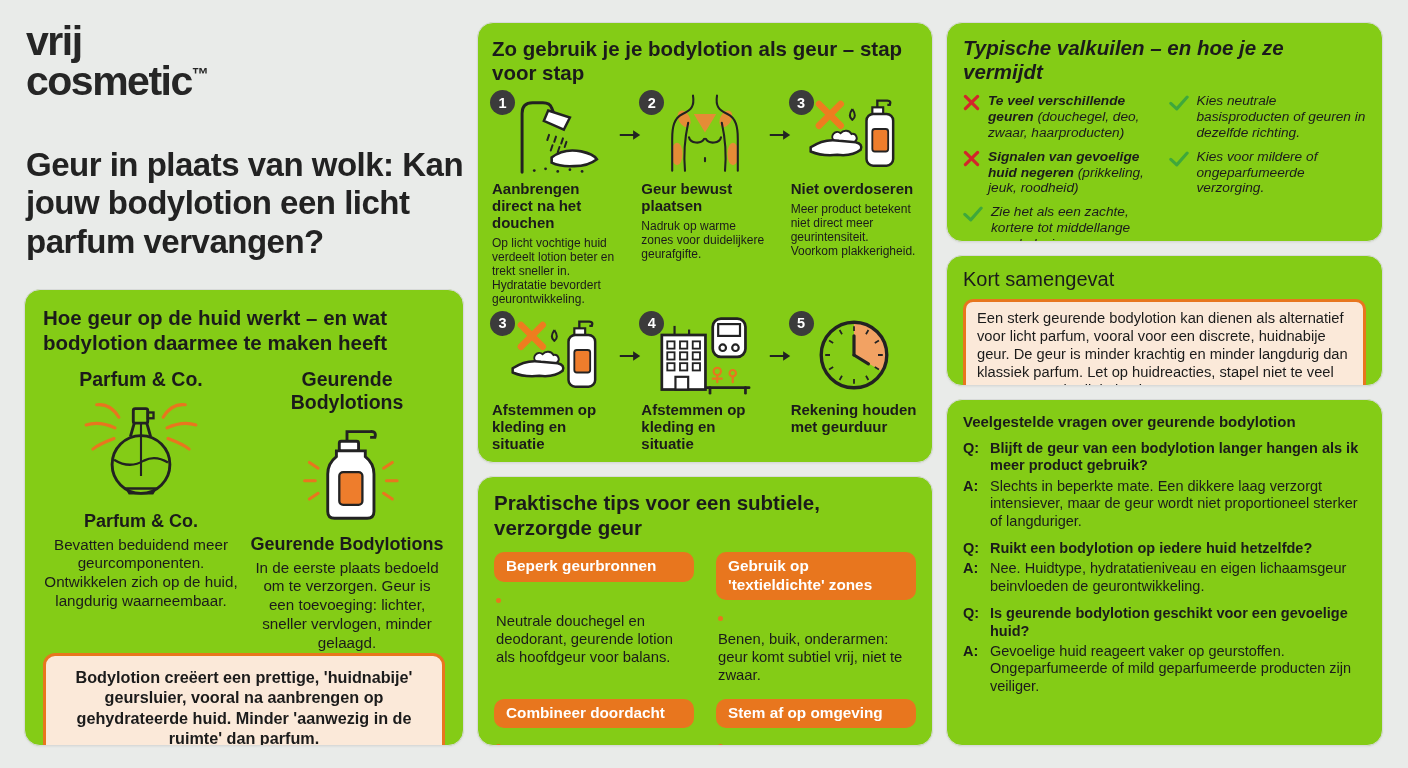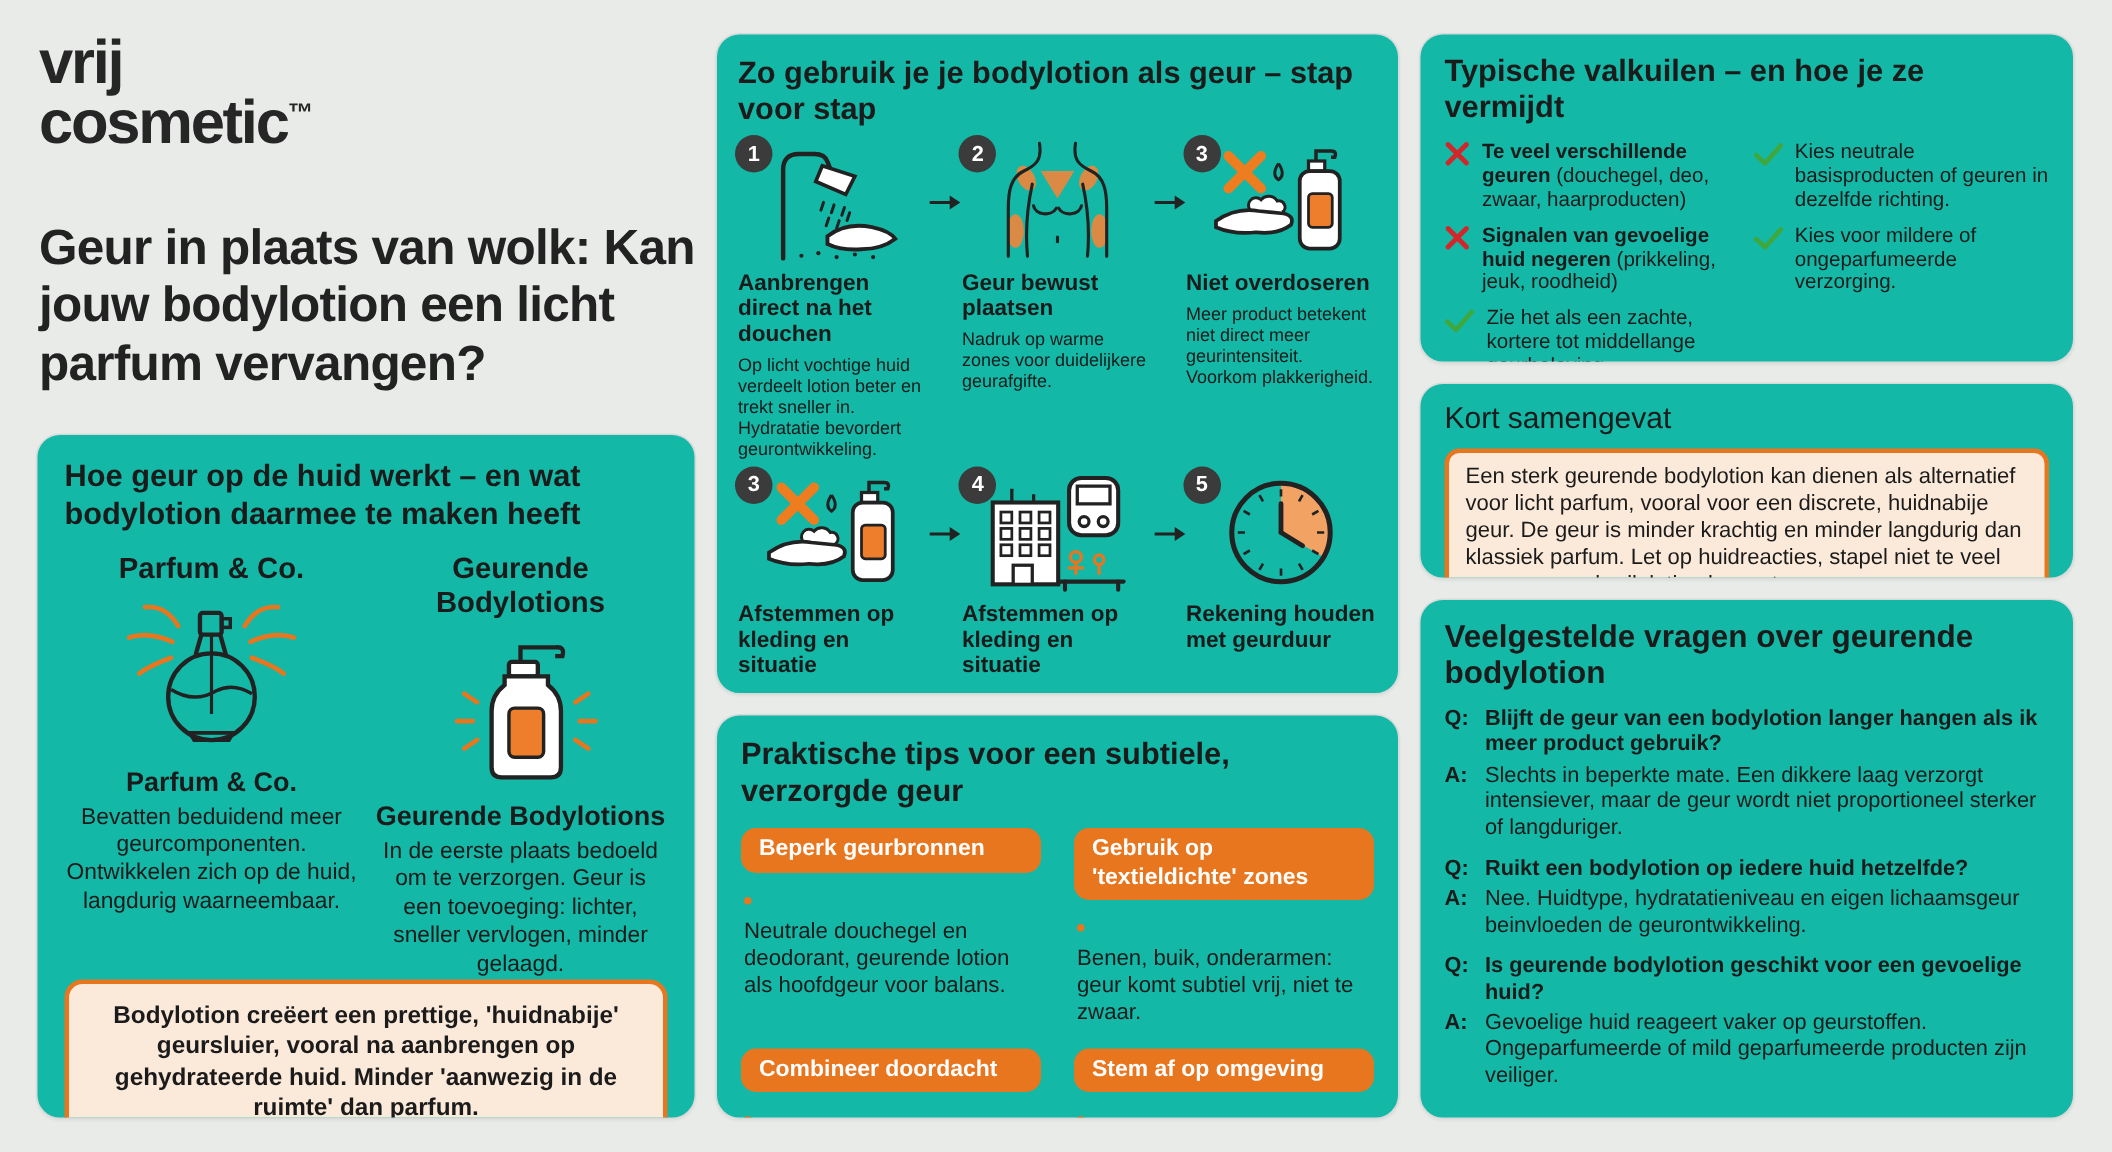--- a/index.html
+++ b/index.html
@@ -6,21 +6,21 @@
   html,body { width:1408px; height:768px; }
   body {
     background:#e9ebe9;
     font-family:"Liberation Sans", sans-serif;
     color:#1b1b1b;
     overflow:hidden;
   }
   .wrap { display:flex; gap:13px; padding:22px 24px; height:768px; }
 
   .card {
-    background:#14b8a6;
+    background:#84cc16;
     border:1px solid #d8dad9;
     border-radius:16px;
     padding:14px 16px;
     box-shadow:0 1px 2px rgba(0,0,0,.05);
     overflow:hidden;
   }
 
   
   .col-left { width:440px; display:flex; flex-direction:column; }
   .logo { font-size:41px; font-weight:bold; letter-spacing:-1.5px; line-height:.97; color:#262626; padding-left:2px; }
@@ -59,37 +59,37 @@
   .tips-grid { display:grid; grid-template-columns:1fr 1fr; column-gap:22px; row-gap:15px; margin-top:12px; }
   .pill {
     background:#e8761e; color:#fff; font-weight:bold; font-size:15.3px; line-height:1.2;
     border-radius:10px; padding:5px 12px 6px;
   }
   .tip-bullet { display:flex; gap:9px; margin-top:9px; font-size:14.8px; line-height:1.22; padding-left:2px;flex-direction:column; }
   .dot { width:5px; height:5px; border-radius:50%; background:#e8761e; margin-top:7px; flex:none; }
 
   
   .col-right { width:437px; display:flex; flex-direction:column; gap:13px; }
-  .pitfalls-card { height:220px; padding:13px 16px; }
+  .pitfalls-card { height:220px; padding:13px 16px;font-style:italic; }
   .pit-title { font-size:20.5px; font-weight:bold; }
   .pit-rows { margin-top:9px; display:flex; flex-direction:column; gap:8px; }
   .pit-row { display:grid; grid-template-columns:1fr 1fr; column-gap:8px; }
   .pit-cell { display:flex; gap:8px; font-size:13.7px; line-height:1.16; }
   .pit-iconbox { flex:none; margin-top:1px; }
   .pit-bold { font-weight:bold; }
 
   .summary-card { height:131px; padding:12px 16px; }
   .sum-title { font-size:20px; font-weight:normal; }
   .sum-callout {
     margin-top:8px; background:#fbe9d9; border:3px solid #e8761e; border-radius:10px;
     padding:7px 11px; font-size:14.7px; line-height:1.23;
   }
 
   .faq-card { flex:1; padding:13px 16px; }
-  .faq-title { font-size:21px; font-weight:bold; }
+  .faq-title { font-size:15px; font-weight:bold; }
   .faq-item { margin-top:10px; }
   .faq-q, .faq-a { display:grid; grid-template-columns:27px 1fr; font-size:14.5px; line-height:1.2; }
   .faq-q { font-weight:bold; }
   .faq-a { margin-top:3px; }
   .qa-label { font-weight:bold; }
 
   svg { display:block; }
 </style>
 </head>
 <body>

